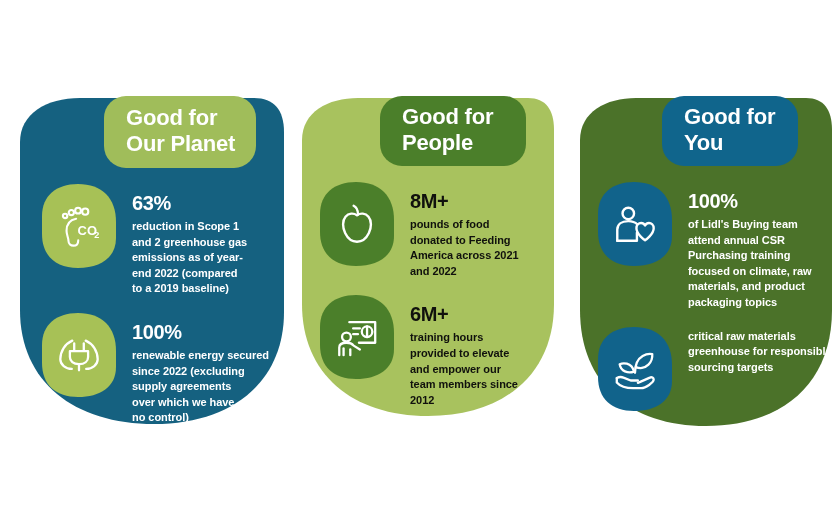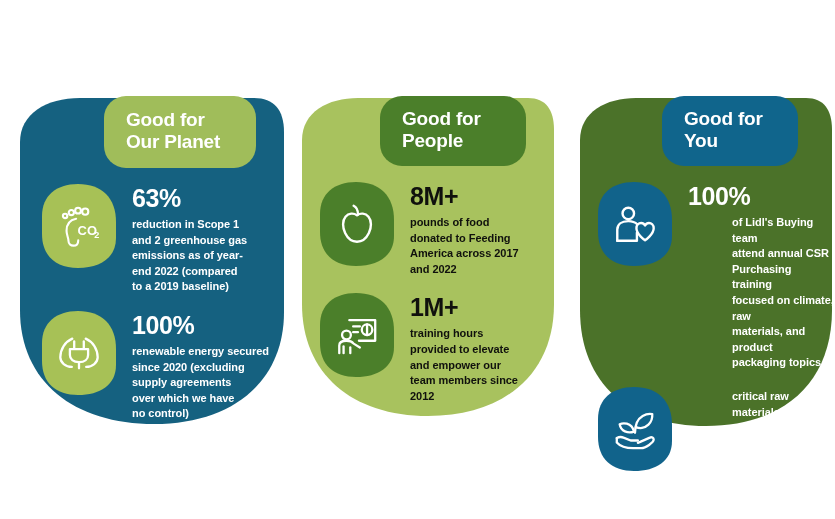--- a/index.html
+++ b/index.html
@@ -18,21 +18,21 @@
 
   .tab{
     position:absolute;
     display:flex;align-items:center;
     box-sizing:border-box;
     border-radius:22px 22px 22px 22px;
     padding:12px 18px 14px 22px;
   }
   .tab-text{
     font-weight:bold;
-    font-size:19px;
+    font-size:22px;
     line-height:1.16;
     letter-spacing:-0.2px;
     white-space:pre-line;
   }
 
   .stats{position:absolute;}
   .stat{position:relative;display:flex;align-items:flex-start;}
   .icon-wrap{
     position:relative;
     flex:0 0 auto;
@@ -40,24 +40,24 @@
     display:flex;align-items:center;justify-content:center;
   }
   .icon-blob{position:absolute;left:0;top:0;width:78px;height:88px;}
   .icon-blob svg{display:block;width:100%;height:100%;}
   .icon-glyph{position:relative;width:46px;height:46px;}
   .icon-glyph svg{display:block;width:100%;height:100%;}
 
   .stat-body{padding-left:14px;padding-top:4px;}
   .stat-num{
     font-weight:bold;
-    font-size:25px;
+    font-size:20px;
     line-height:1.0;
     letter-spacing:-0.4px;
-    margin:0 0 6px 0;
+    margin:7px 0 6px 0;
   }
   .stat-desc{
     font-weight:bold;
     font-size:11px;
     line-height:1.42;
     margin:0;
     white-space:pre-line;
     letter-spacing:-0.05px;
   }
 
@@ -76,21 +76,21 @@
   #panel-2 .stats{left:18px;top:84px;width:238px;}
   #panel-2 .stat-num{color:#10110d;}
   #panel-2 .stat-desc{color:#10110d;}
 
   
   #panel-3{left:578px;top:96px;width:256px;height:332px;}
   #panel-3 .tab{left:84px;top:0px;width:136px;height:70px;background:#10658c;}
   #panel-3 .tab-text{color:#ffffff;}
   #panel-3 .stats{left:18px;top:84px;width:238px;}
   #panel-3 .stat-num{color:#ffffff;}
-  #panel-3 .stat-desc{color:#ffffff;margin-left:44px;}
+  #panel-3 .stat-desc{color:#ffffff;}
 
   .sp1{margin-top:14px;}
 </style>
 </head>
 <body>
 
 <div class="board">
 
   <div class="panel" id="panel-1">
     <div class="blob">
@@ -153,21 +153,21 @@
                 <path d="M29,12 L29,19"></path>
                 <path d="M14.5,20 L33.5,20 L33.5,26 C33.5,30.5 30,33.5 24,33.5 C18,33.5 14.5,30.5 14.5,26 Z"></path>
                 <path d="M24,33.5 L24,40"></path>
               </g>
             </svg>
           </div>
         </div>
         <div class="stat-body">
           <div class="stat-num">100%</div>
           <div class="stat-desc">renewable energy secured
-since 2020 (excluding
+since 2022 (excluding
 supply agreements
 over which we have
 no control)</div>
         </div>
       </div>
 
     </div>
   </div>
 
   <div class="panel" id="panel-2">
@@ -197,21 +197,21 @@
                 <path d="M25,14 C25,9.5 23.5,6.5 20.5,5"></path>
                 <path d="M24,15 C20.5,12.2 15.2,12.6 12,16.4 C8.6,20.5 8.8,27.5 11.6,33.4 C14.2,38.8 18.6,42.5 24,42.5 C29.4,42.5 33.8,38.8 36.4,33.4 C39.2,27.5 39.4,20.5 36,16.4 C32.8,12.6 27.5,12.2 24,15 Z"></path>
               </g>
             </svg>
           </div>
         </div>
         <div class="stat-body">
           <div class="stat-num">8M+</div>
           <div class="stat-desc">pounds of food
 donated to Feeding
-America across 2017
+America across 2021
 and 2022</div>
         </div>
       </div>
 
       <div class="stat sp1">
         <div class="icon-wrap">
           <div class="icon-blob">
             <svg viewBox="0 0 78 88" preserveAspectRatio="none" aria-hidden="true">
               <path d="M38,2 C62,2 76,16 76,40 L76,56 C76,76 60,86 38,86 C16,86 2,74 2,52 L2,34 C2,14 16,2 38,2 Z" fill="#4b7f2a"></path>
             </svg>
@@ -226,21 +226,21 @@
                 <path d="M34.5,13 L34.5,24"></path>
                 <circle cx="13" cy="24" r="4.6"></circle>
                 <path d="M5.5,43 L5.5,35 C5.5,31.5 8.5,30 13,30 C16.5,30 19,31.2 20.5,33 L27,37"></path>
                 <path d="M10,43 L10,36"></path>
                 <path d="M17,43 L17,37"></path>
               </g>
             </svg>
           </div>
         </div>
         <div class="stat-body">
-          <div class="stat-num">1M+</div>
+          <div class="stat-num">6M+</div>
           <div class="stat-desc">training hours
 provided to elevate
 and empower our
 team members since
 2012</div>
         </div>
       </div>
 
     </div>
   </div>

